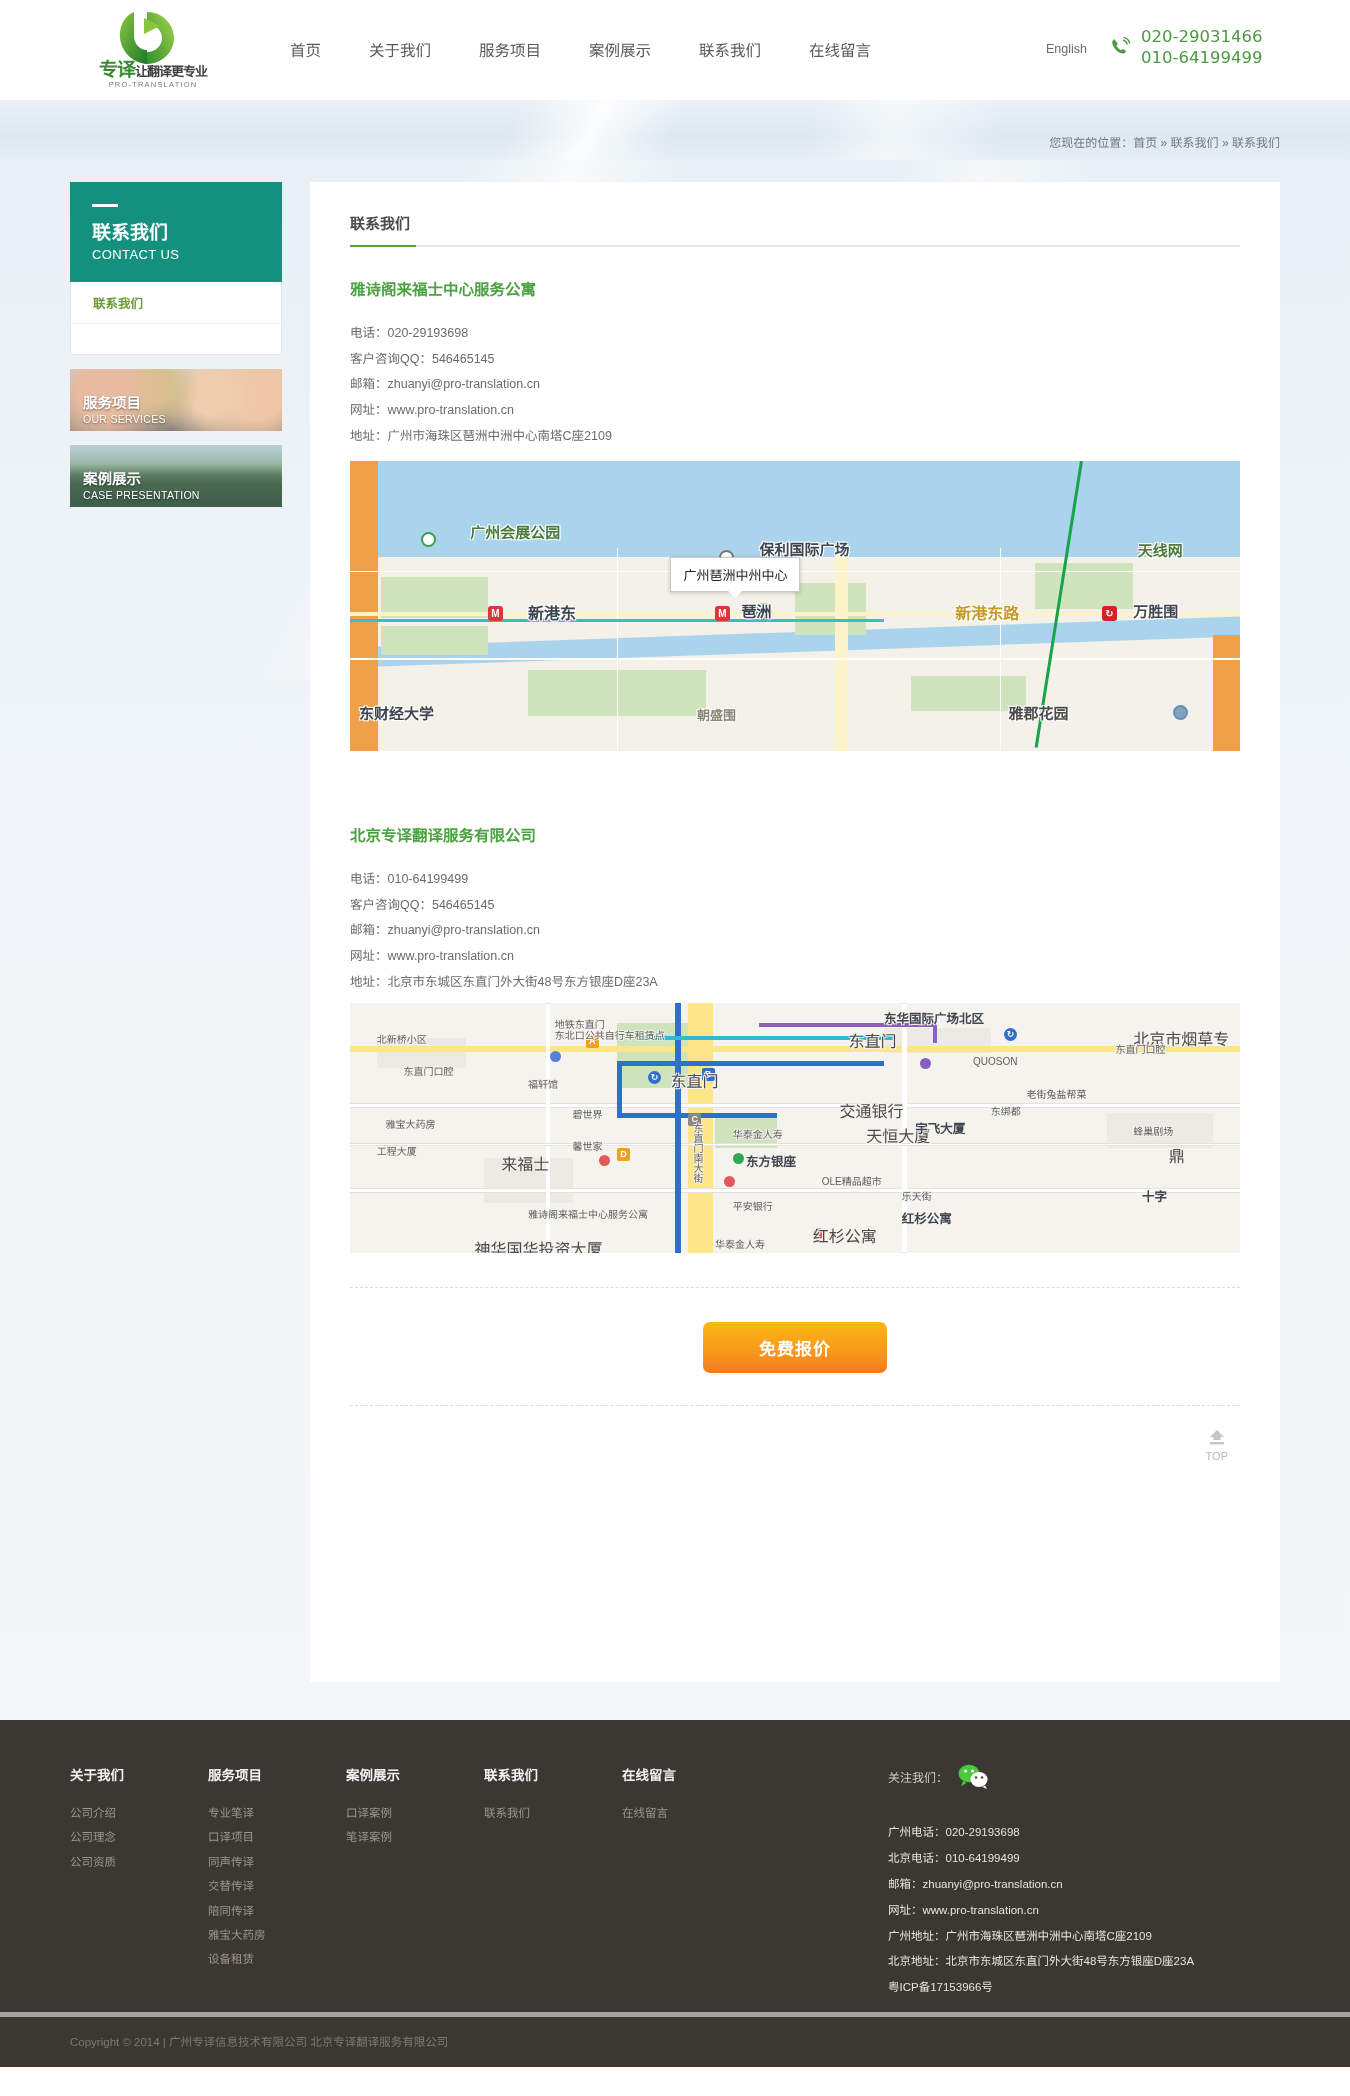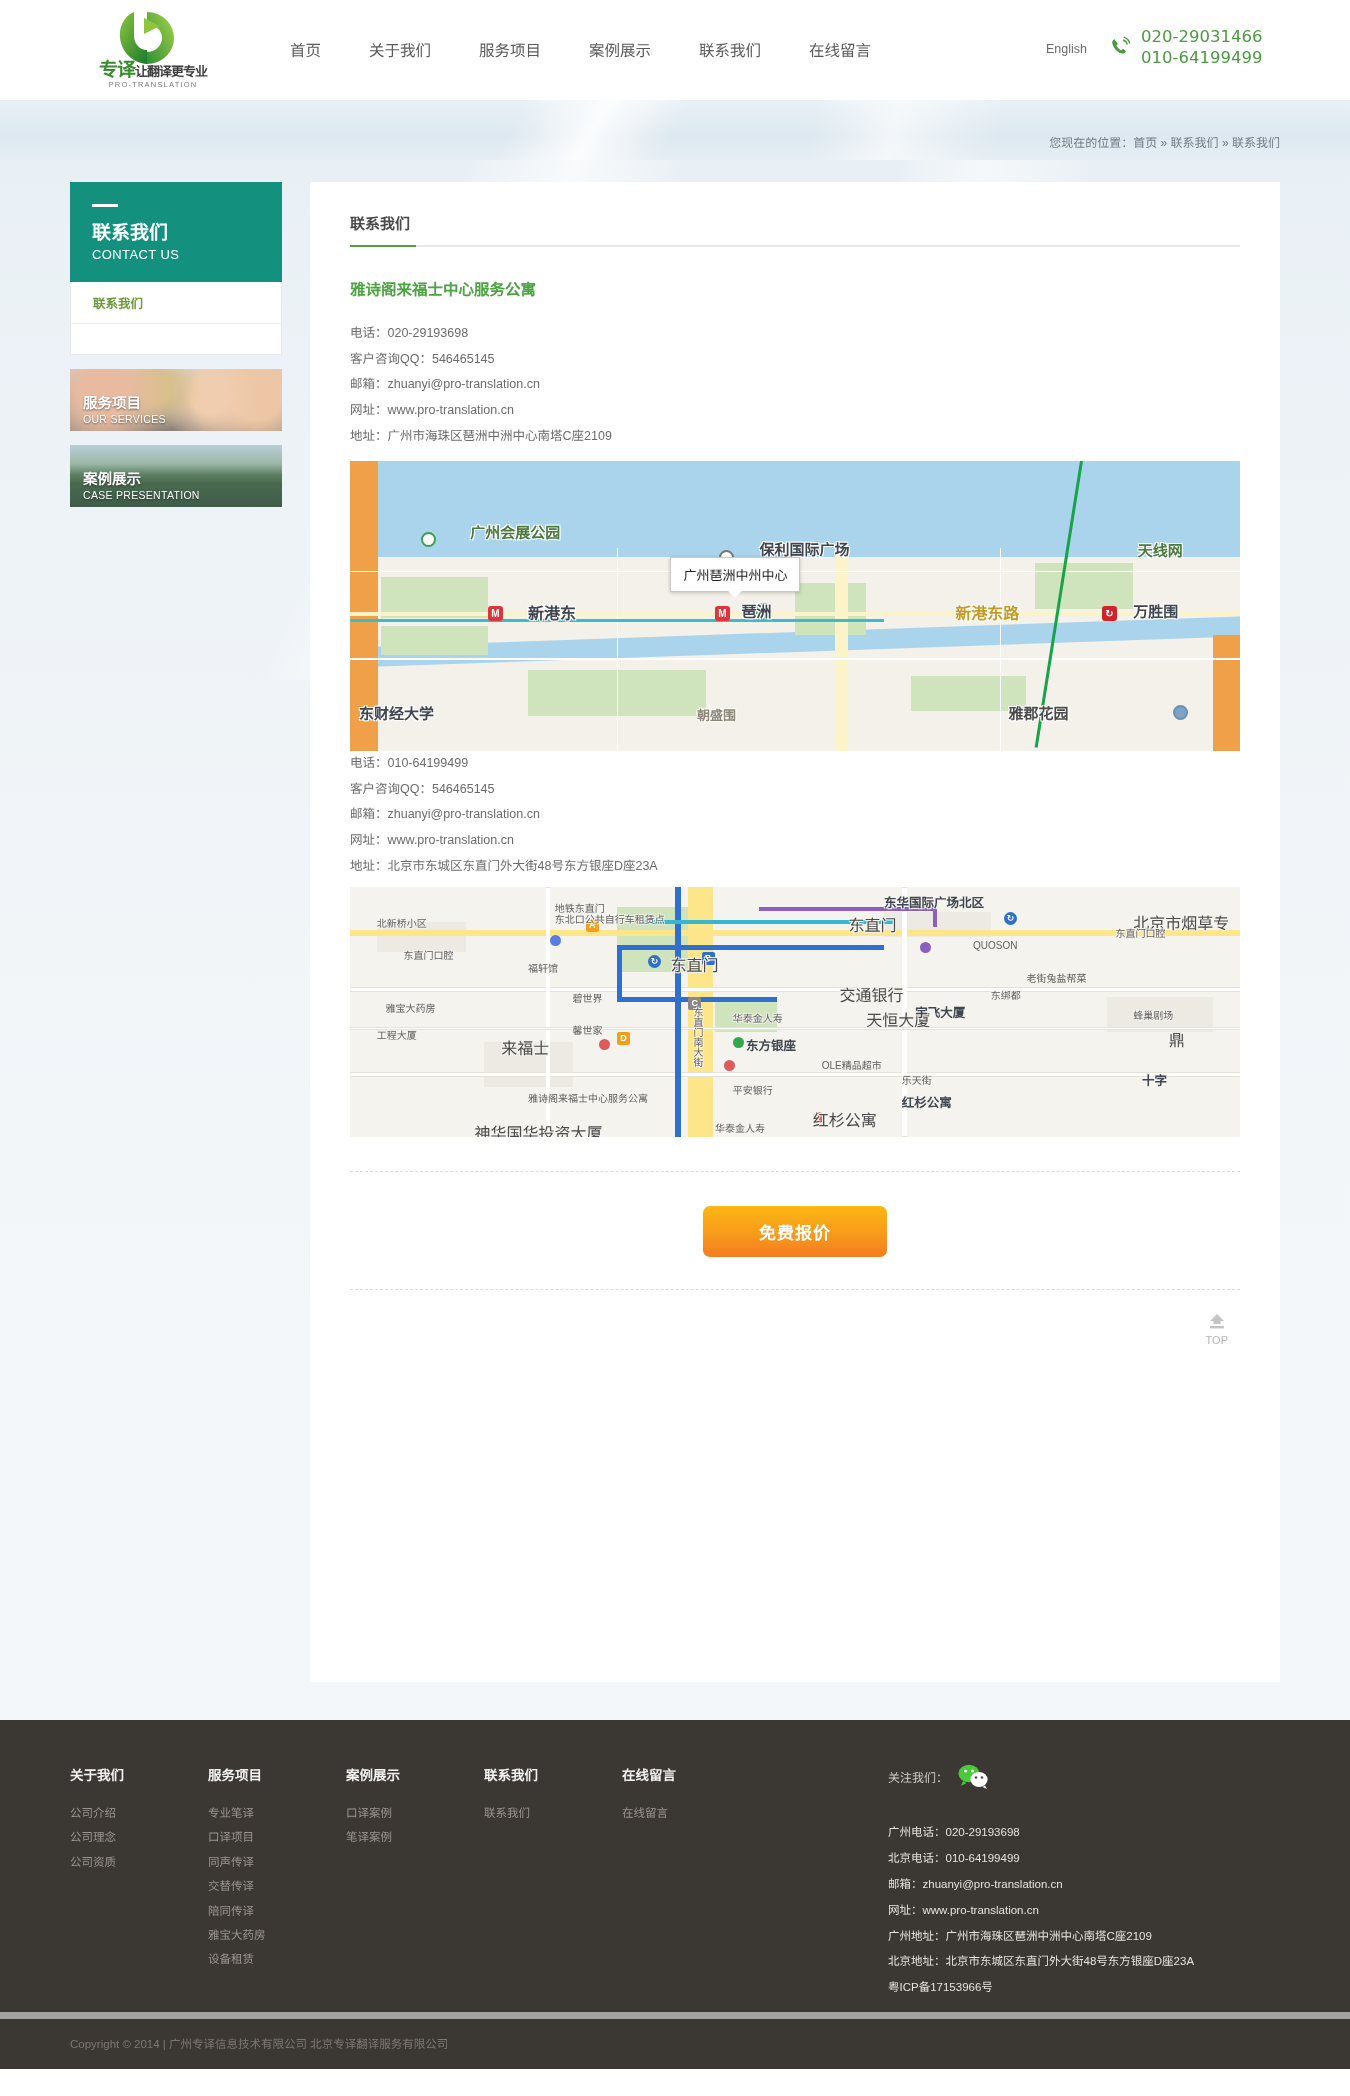--- a/index.html
+++ b/index.html
@@ -417,21 +417,21 @@
     display: block;
   }
   .fcontact p {
     color: #e6e3df;
     font-size: 11.5px;
     line-height: 2.25;
     white-space: nowrap;
   }
   .copyright {
     margin-top: 40px;
-    border-top: 7px solid #a3a3a3;
+    border-top: 5px solid #a3a3a3;
     padding-top: 16px;
     padding-bottom: 8px;
   }
   .copyright p {
     width: 1210px; margin: 0 auto;
     color: #7d7871;
     font-size: 11.5px;
   }
 </style>
 </head>
@@ -587,20 +587,21 @@
         <span class="map-label" style="left:88%;top:48%;">万胜围</span>
 
         <span class="map-label" style="left:1%;top:83%;">东财经大学</span>
         <span class="map-label green" style="left:39%;top:84%;font-size:13px;font-weight:bold;color:#8a8576;">朝盛围</span>
         <span class="map-label" style="left:74%;top:83%;color:#4a4a4a;">雅郡花园</span>
         <span class="poi-dot" style="left:92.5%;top:84%;border-color:#6b8fb0;background:#7fa3c4;"></span>
 
         <div class="tooltip-map" style="left:36%;top:33%;">广州琶洲中州中心</div>
       </div>
 
+      <div class="company-name" style="margin-top:72px;">北京专译翻译服务有限公司</div>
       <div>
         <div class="info-line">电话：010-64199499</div>
         <div class="info-line">客户咨询QQ：546465145</div>
         <div class="info-line">邮箱：zhuanyi@pro-translation.cn</div>
         <div class="info-line">网址：www.pro-translation.cn</div>
         <div class="info-line">地址：北京市东城区东直门外大街48号东方银座D座23A</div>
       </div>
 
       <div class="map-box beijing">
         <div class="bj-bg"></div>

